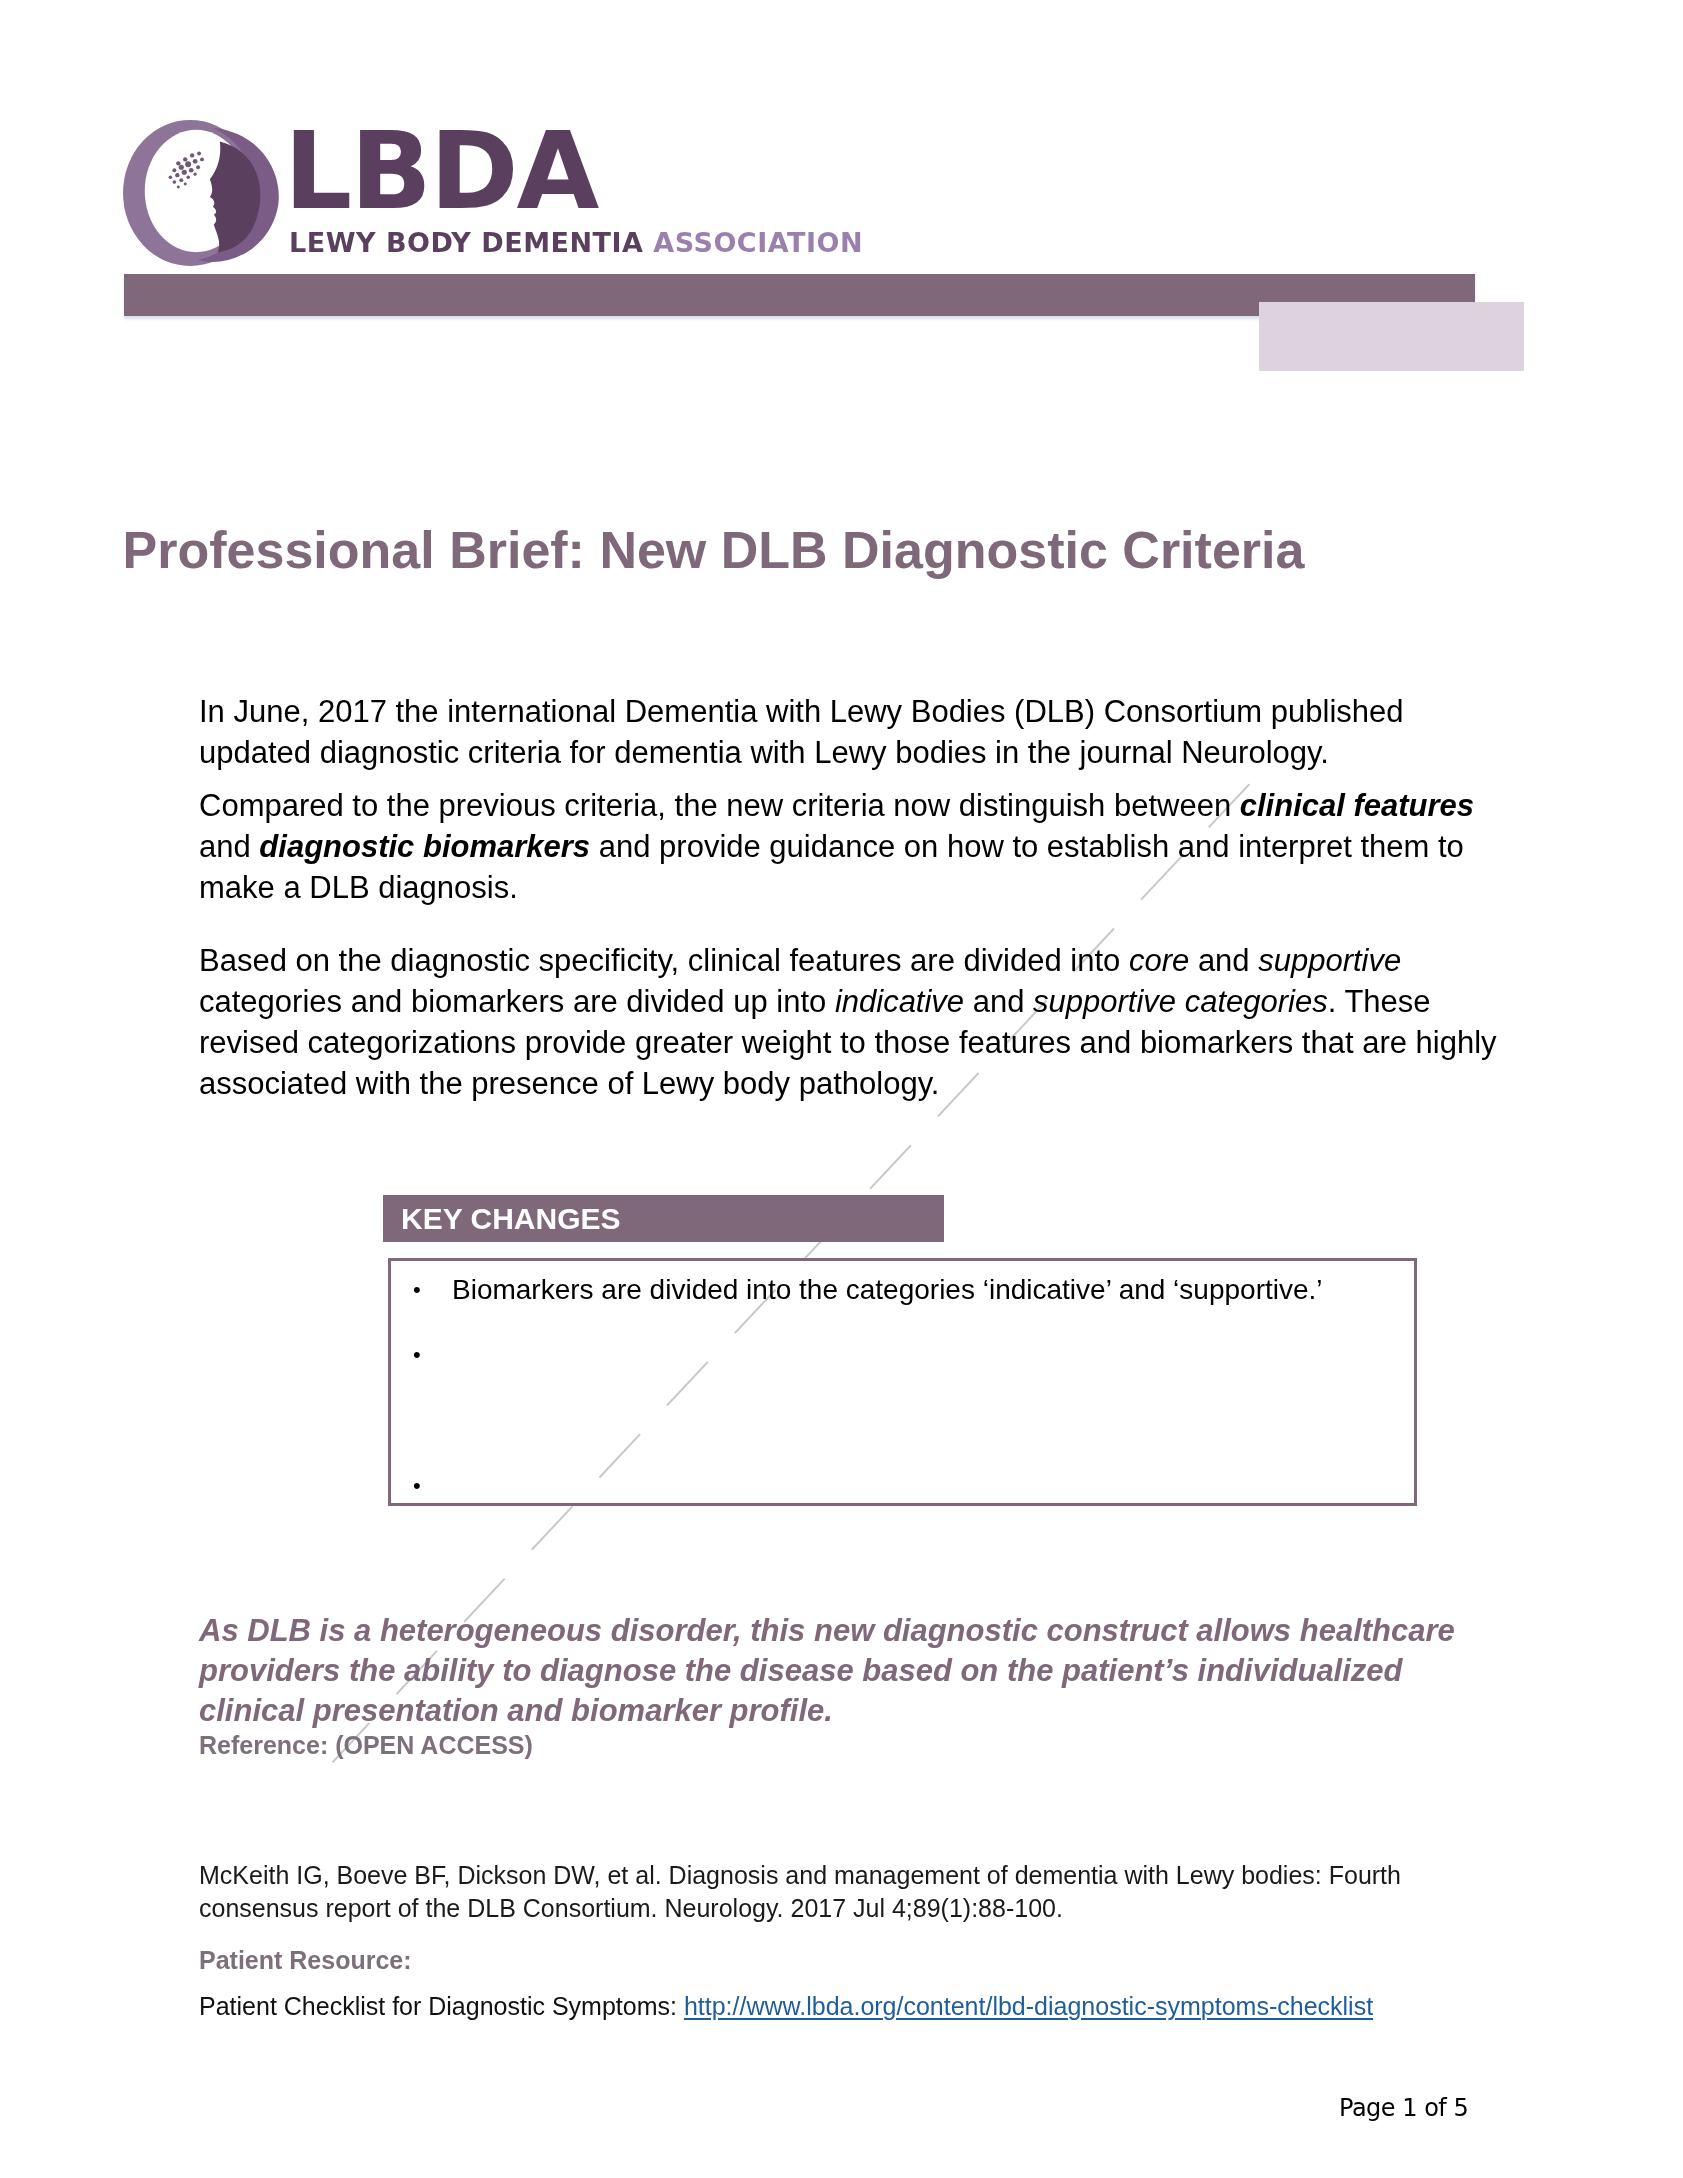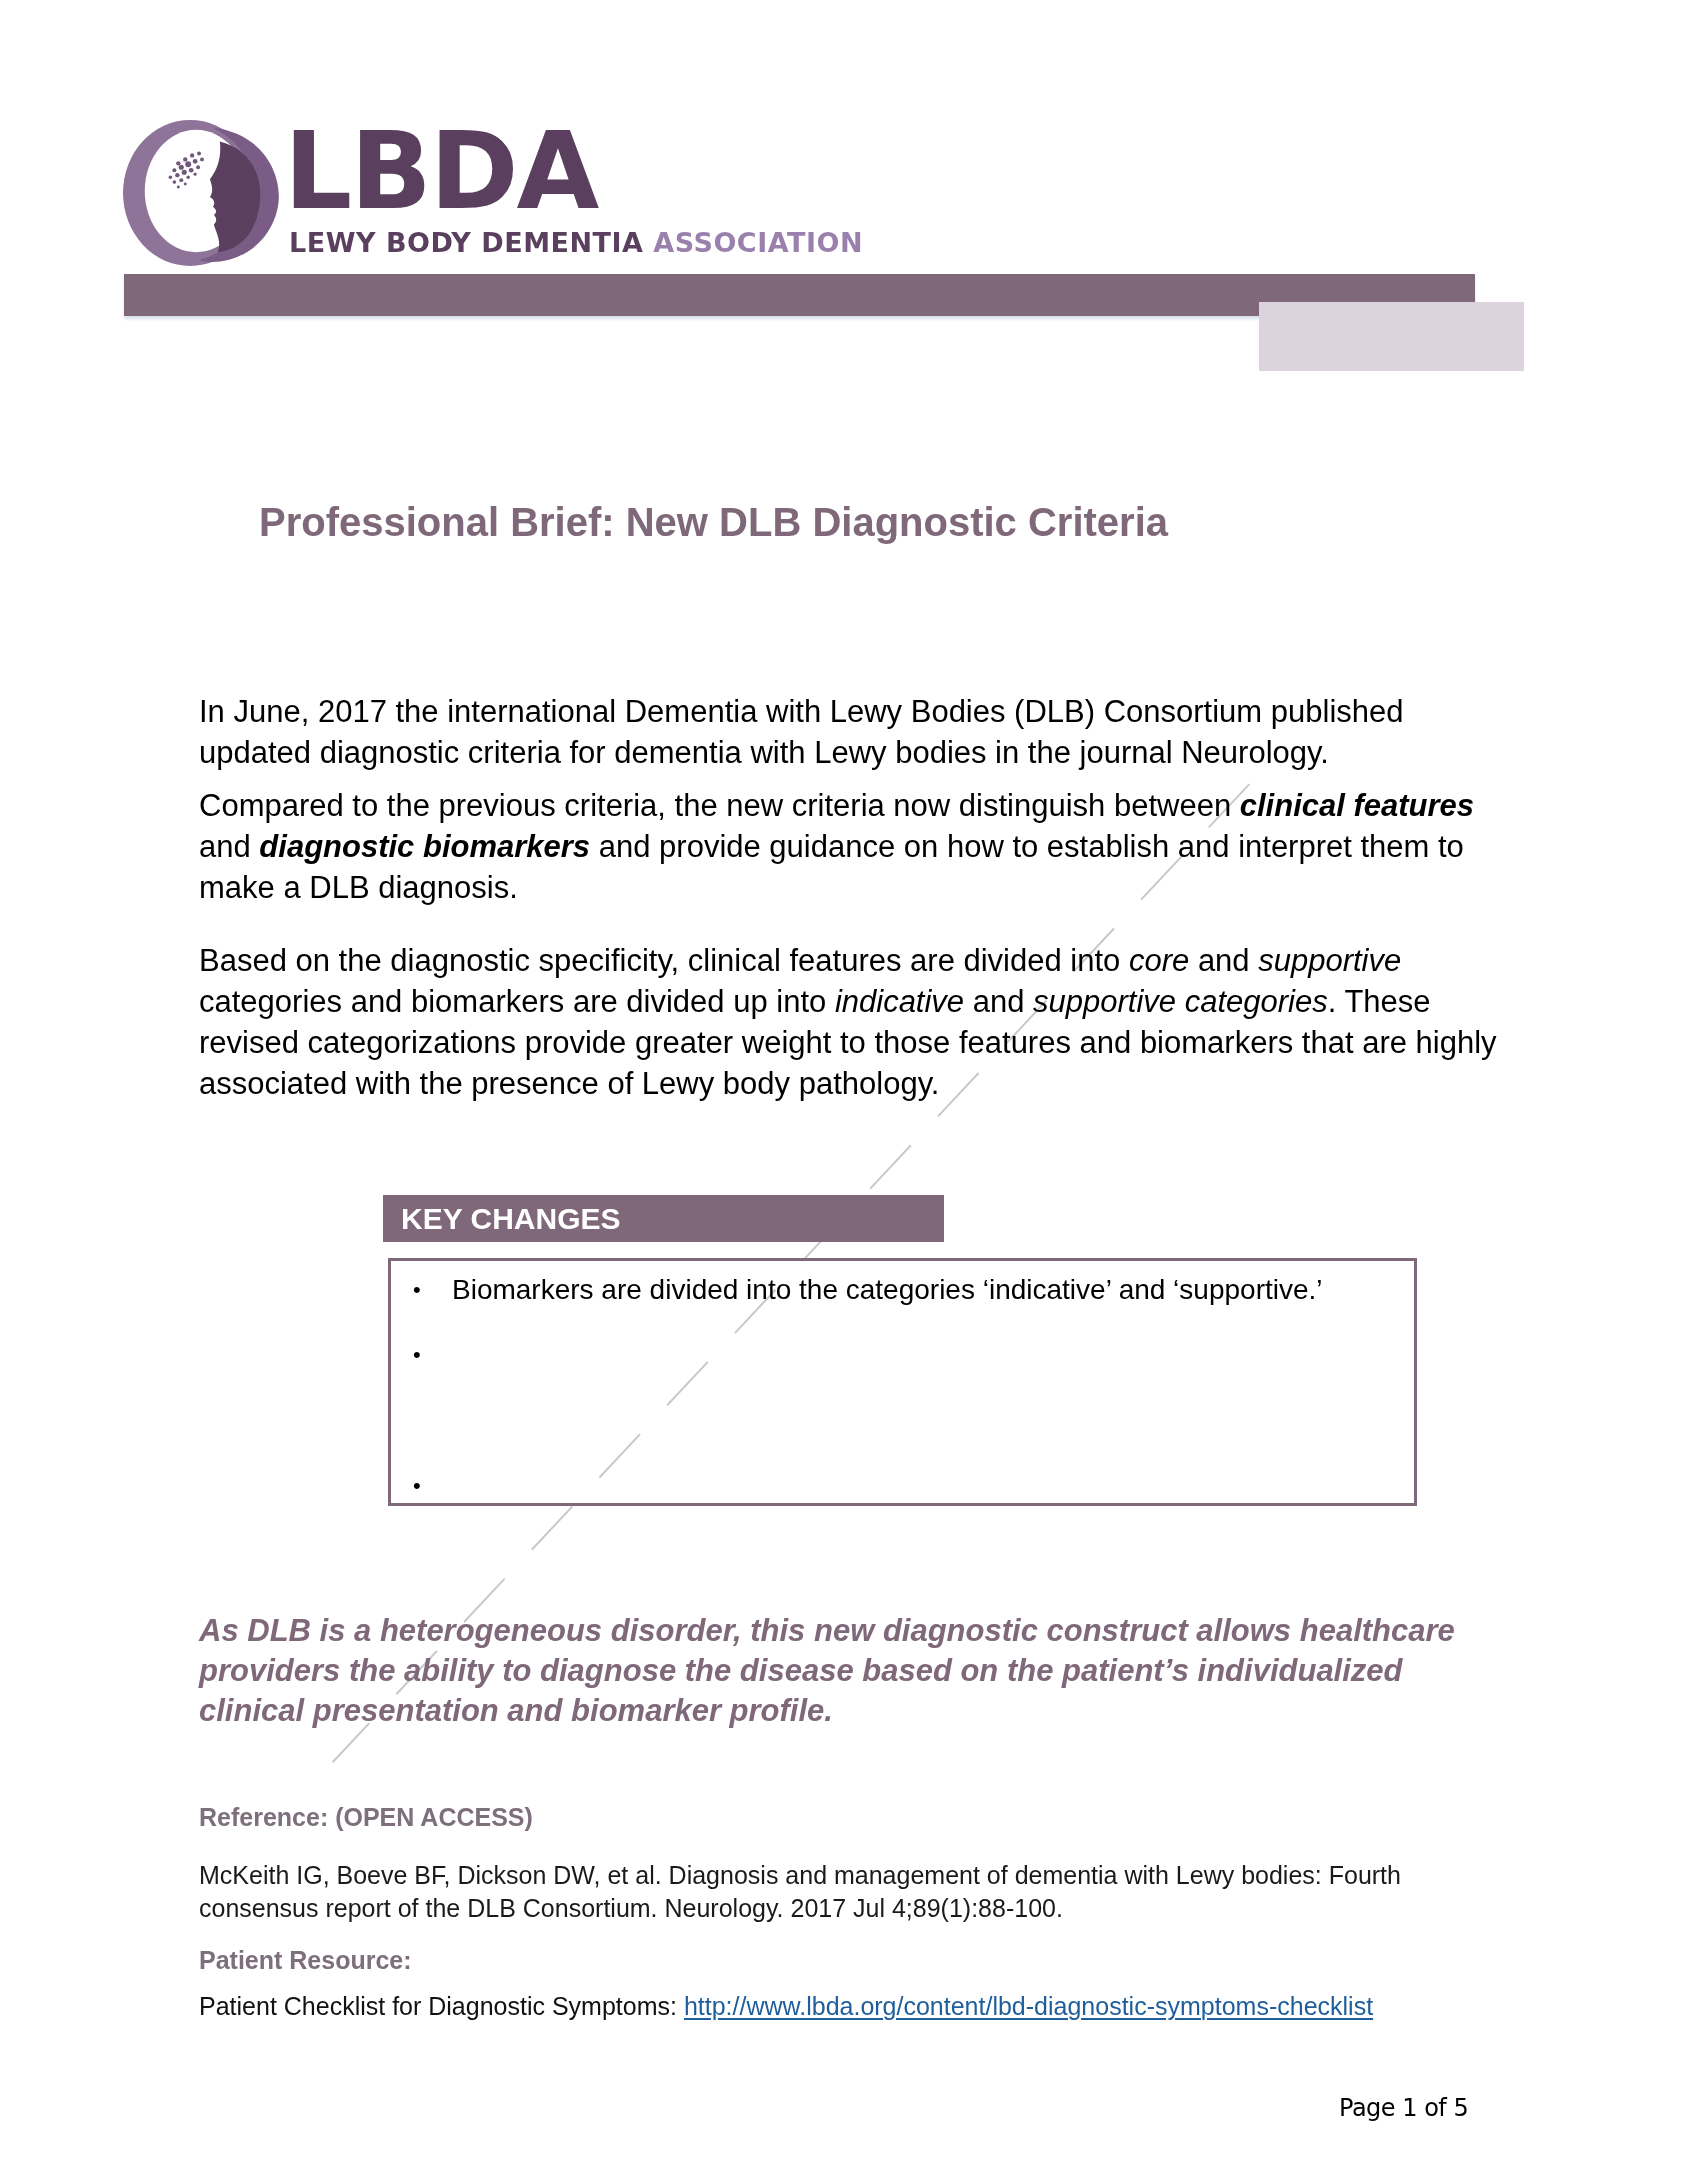--- a/index.html
+++ b/index.html
@@ -17,22 +17,22 @@
                   letter-spacing: 0.5px; white-space: nowrap; }
   #logo-tagline .assoc { color: #9a80ad; }
 
   
   #header-bar { left: 124px; top: 274px; width: 1351px; height: 42px;
                 background: #7e6879; box-shadow: 0 3px 3px #d8e0ea; }
   #header-accent-box { left: 1259px; top: 302px; width: 265px; height: 69px;
                        background: #ddd3df; }
 
   
-  #page-title { left: 0; width: 1427px; top: 495px; text-align: center;
-                font-size: 40px; font-weight: bold; color: #7e6879; line-height: 55px; }
+  #page-title { left: 0; width: 1427px; top: 523px; text-align: center;
+                font-size: 52px; font-weight: bold; color: #7e6879; line-height: 55px; }
 
   
   .para { left: 199px; width: 1317px; font-size: 31px; line-height: 41px; margin: 0; }
   #para-1 { top: 691px; }
   #para-2 { top: 785px; }
   #para-3 { top: 940px; }
   .para b i, .para i b { font-weight: bold; font-style: italic; }
 
   
   #key-changes-header { left: 383px; top: 1195px; width: 561px; height: 47px;
@@ -52,21 +52,21 @@
   #kc-bullet-3 { top: 206px; }
 
   
   #emphasis { left: 199px; top: 1611px; width: 1317px; font-size: 31px;
               line-height: 40px; font-weight: bold; font-style: italic;
               color: #7e6879; margin: 0; }
 
   
   .section-label { left: 199px; font-size: 25px; font-weight: bold; color: #7d6f7b;
                    line-height: 30px; }
-  #reference-label { top: 1802px; }
+  #reference-label { top: 1730px; }
   #reference-citation { left: 199px; top: 1859px; width: 1317px; font-size: 25px;
                         line-height: 33px; color: #1a1a1a; margin: 0; }
   #resource-label { top: 1945px; }
   #resource-line { left: 199px; top: 1990px; width: 1218px; font-size: 25px;
                    line-height: 33px; color: #111; margin: 0; }
   #resource-link { color: #1f5e9c; text-decoration: underline; text-decoration-thickness: 2px;
                    text-underline-offset: 3px; }
 
   
   #page-number { left: 1339px; top: 2093px; font-family: "DejaVu Sans", sans-serif;

